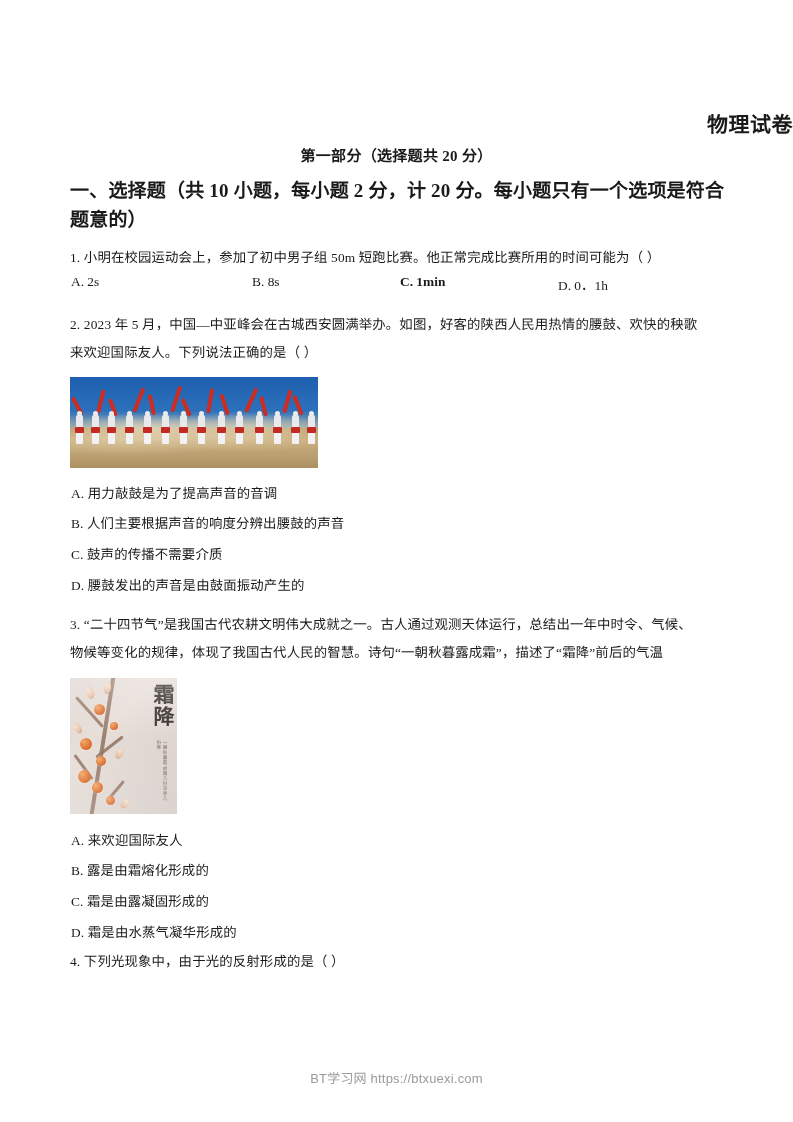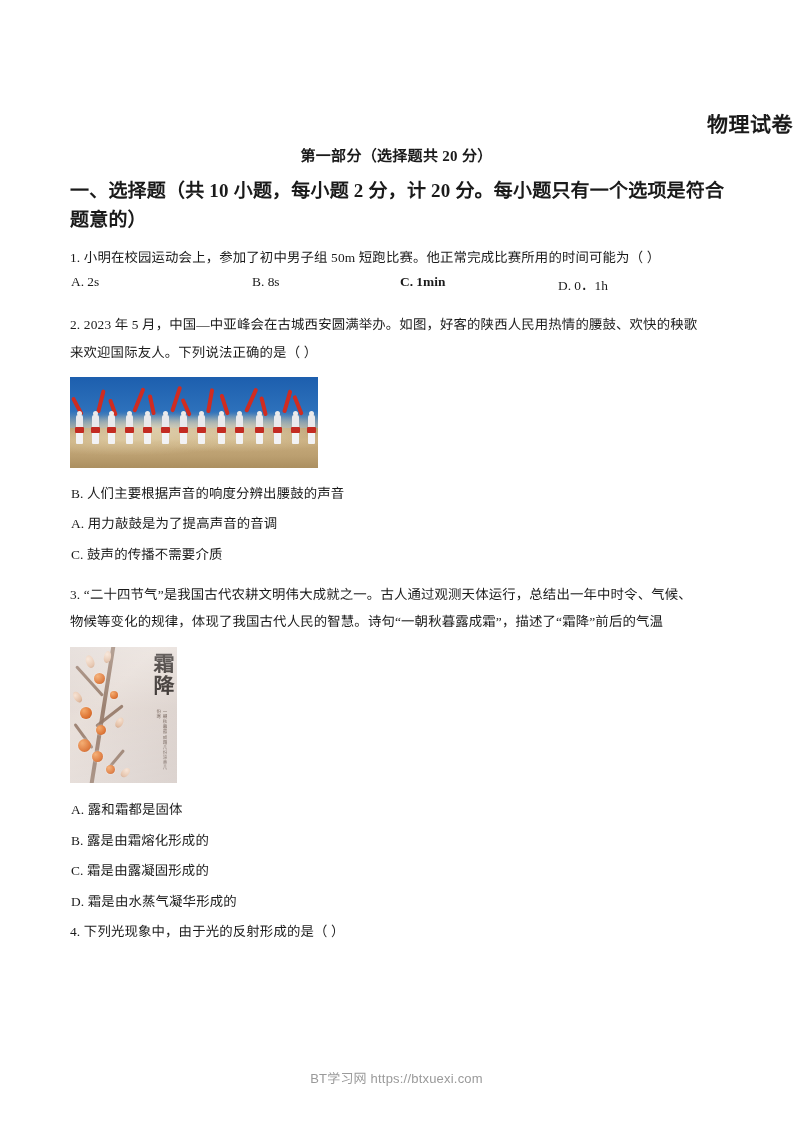--- a/index.html
+++ b/index.html
@@ -301,23 +301,24 @@
         <div class="dancer" style="left:110px;"></div>
         <div class="dancer" style="left:128px;"></div>
         <div class="dancer" style="left:148px;"></div>
         <div class="dancer" style="left:166px;"></div>
         <div class="dancer" style="left:186px;"></div>
         <div class="dancer" style="left:204px;"></div>
         <div class="dancer" style="left:222px;"></div>
         <div class="dancer" style="left:238px;"></div>
       </div>
 
+      <div class="opt-line">A. 用力敲鼓是为了提高声音的音调</div>
       <div class="opt-line">B. 人们主要根据声音的响度分辨出腰鼓的声音</div>
-      <div class="opt-line">A. 用力敲鼓是为了提高声音的音调</div>
       <div class="opt-line">C. 鼓声的传播不需要介质</div>
+      <div class="opt-line">D. 腰鼓发出的声音是由鼓面振动产生的</div>
     </div>
 
     <div class="spacer-sm"></div>
 
     <div class="q-block">
       <p class="q-stem">3. “二十四节气”是我国古代农耕文明伟大成就之一。古人通过观测天体运行，总结出一年中时令、气候、</p>
       <p class="q-stem">物候等变化的规律，体现了我国古代人民的智慧。诗句“一朝秋暮露成霜”，描述了“霜降”前后的气温</p>
 
       <div class="fig-frost">
         <div class="frost-branch" style="left:30px; top:-4px;  width:4px;  height:150px; transform:rotate(9deg);"></div>
@@ -338,21 +339,21 @@
         <div class="bud" style="left:34px; top:4px;  width:7px;  height:12px; transform:rotate(12deg);"></div>
         <div class="bud" style="left:4px;  top:44px; width:7px;  height:12px; transform:rotate(-34deg);"></div>
         <div class="bud" style="left:46px; top:70px; width:7px;  height:11px; transform:rotate(30deg);"></div>
         <div class="bud" style="left:52px; top:120px; width:7px; height:11px; transform:rotate(46deg);"></div>
 
         <div class="frost-calli">霜降</div>
         <div class="frost-subcol">一朝秋暮露成霜几份凉意几份寒</div>
         <div class="frost-veil"></div>
       </div>
 
-      <div class="opt-line">A. 露和霜都是固体</div>
+      <div class="opt-line">A. 来欢迎国际友人</div>
       <div class="opt-line">B. 露是由霜熔化形成的</div>
       <div class="opt-line">C. 霜是由露凝固形成的</div>
       <div class="opt-line">D. 霜是由水蒸气凝华形成的</div>
     </div>
 
     <div class="q-block">
       <p class="q-stem">4. 下列光现象中，由于光的反射形成的是（      ）</p>
     </div>
 
   </div>

